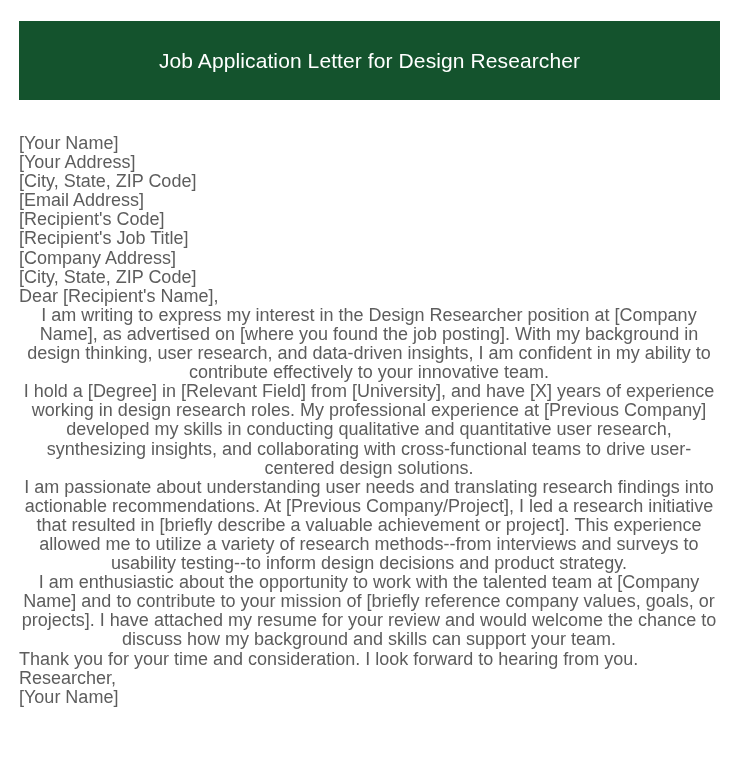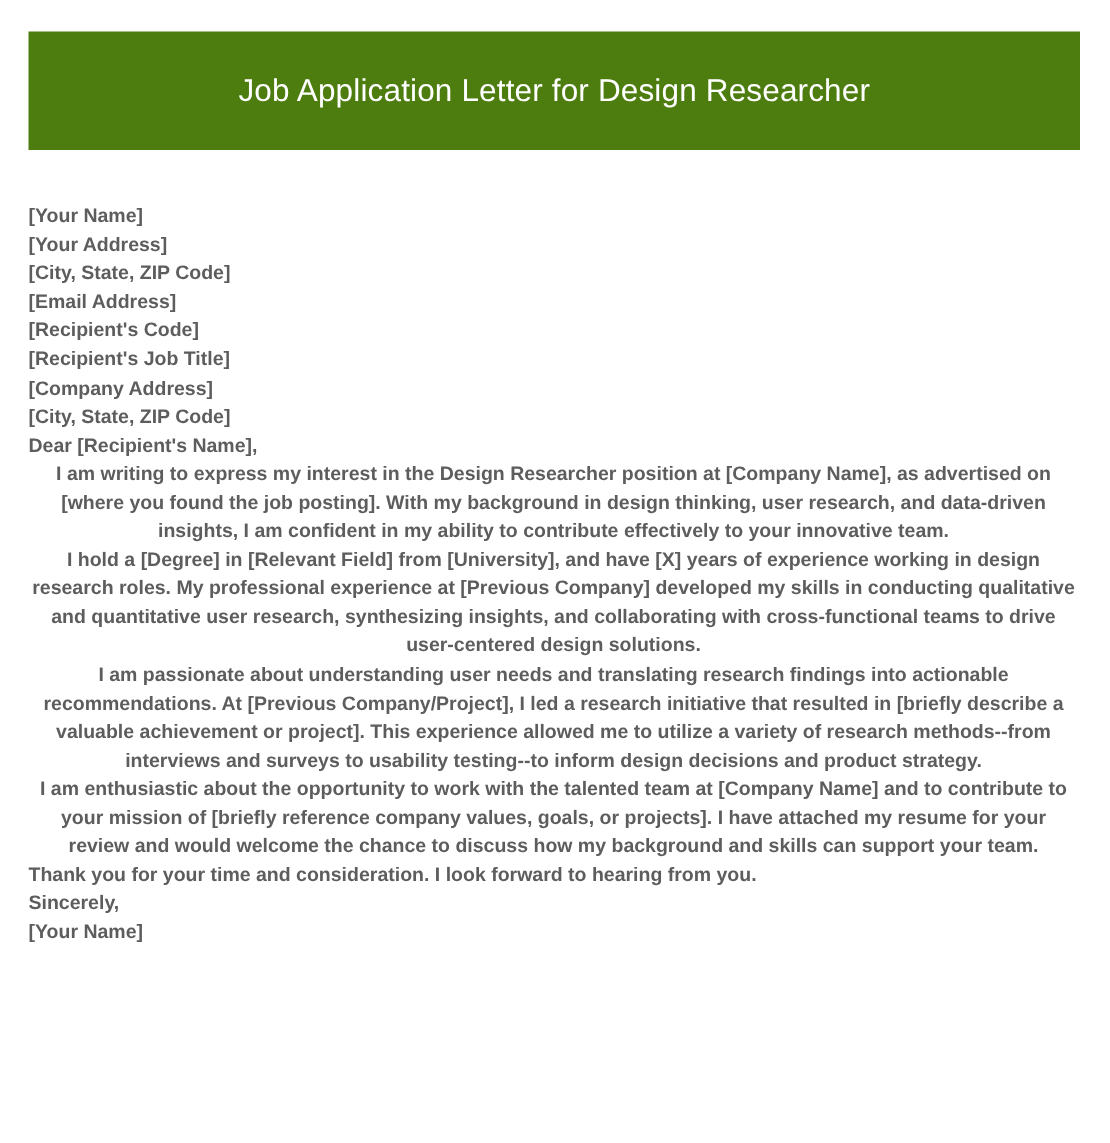--- a/index.html
+++ b/index.html
@@ -18,21 +18,21 @@
     width: 740px;
     height: 762px;
     background: #ffffff;
   }
   .doc-header {
     position: absolute;
     left: 19px;
     top: 21px;
     width: 701px;
     height: 79px;
-    background: #4d7c0f;
+    background: #14532d;
     display: flex;
     align-items: center;
     justify-content: center;
     box-sizing: border-box;
   }
   .doc-title {
     color: #ffffff;
     font-size: 21px;
     font-weight: normal;
     letter-spacing: 0.1px;
@@ -40,24 +40,23 @@
     text-align: center;
     margin: 0;
     font-family: "Liberation Sans", sans-serif;
   }
   .doc-body {
     position: absolute;
     left: 19px;
     top: 134px;
     width: 700px;
     color: #5d5d5d;
-    font-size: 13px;
+    font-size: 18px;
     line-height: 19.1px;
     font-family: "Liberation Sans", sans-serif;
-    font-weight: bold;
   }
   .letter-line {
     margin: 0;
     padding: 0;
     white-space: pre-wrap;
   }
   .letter-para {
     margin: 0;
     padding: 0;
     text-align: center;
@@ -85,17 +84,17 @@
     <div class="letter-line">[City, State, ZIP Code]</div>
 
     <div class="letter-line">Dear [Recipient's Name],</div>
 
     <p class="letter-para">I am writing to express my interest in the Design Researcher position at [Company Name], as advertised on [where you found the job posting]. With my background in design thinking, user research, and data-driven insights, I am confident in my ability to contribute effectively to your innovative team.</p>
     <p class="letter-para">I hold a [Degree] in [Relevant Field] from [University], and have [X] years of experience working in design research roles. My professional experience at [Previous Company] developed my skills in conducting qualitative and quantitative user research, synthesizing insights, and collaborating with cross-functional teams to drive user-centered design solutions.</p>
     <p class="letter-para">I am passionate about understanding user needs and translating research findings into actionable recommendations. At [Previous Company/Project], I led a research initiative that resulted in [briefly describe a valuable achievement or project]. This experience allowed me to utilize a variety of research methods--from interviews and surveys to usability testing--to inform design decisions and product strategy.</p>
     <p class="letter-para">I am enthusiastic about the opportunity to work with the talented team at [Company Name] and to contribute to your mission of [briefly reference company values, goals, or projects]. I have attached my resume for your review and would welcome the chance to discuss how my background and skills can support your team.</p>
 
     <div class="letter-line">Thank you for your time and consideration. I look forward to hearing from you.</div>
-    <div class="letter-line">Sincerely,</div>
+    <div class="letter-line">Researcher,</div>
     <div class="letter-line">[Your Name]</div>
 
   </div>
 </div>
 
 </body></html>

